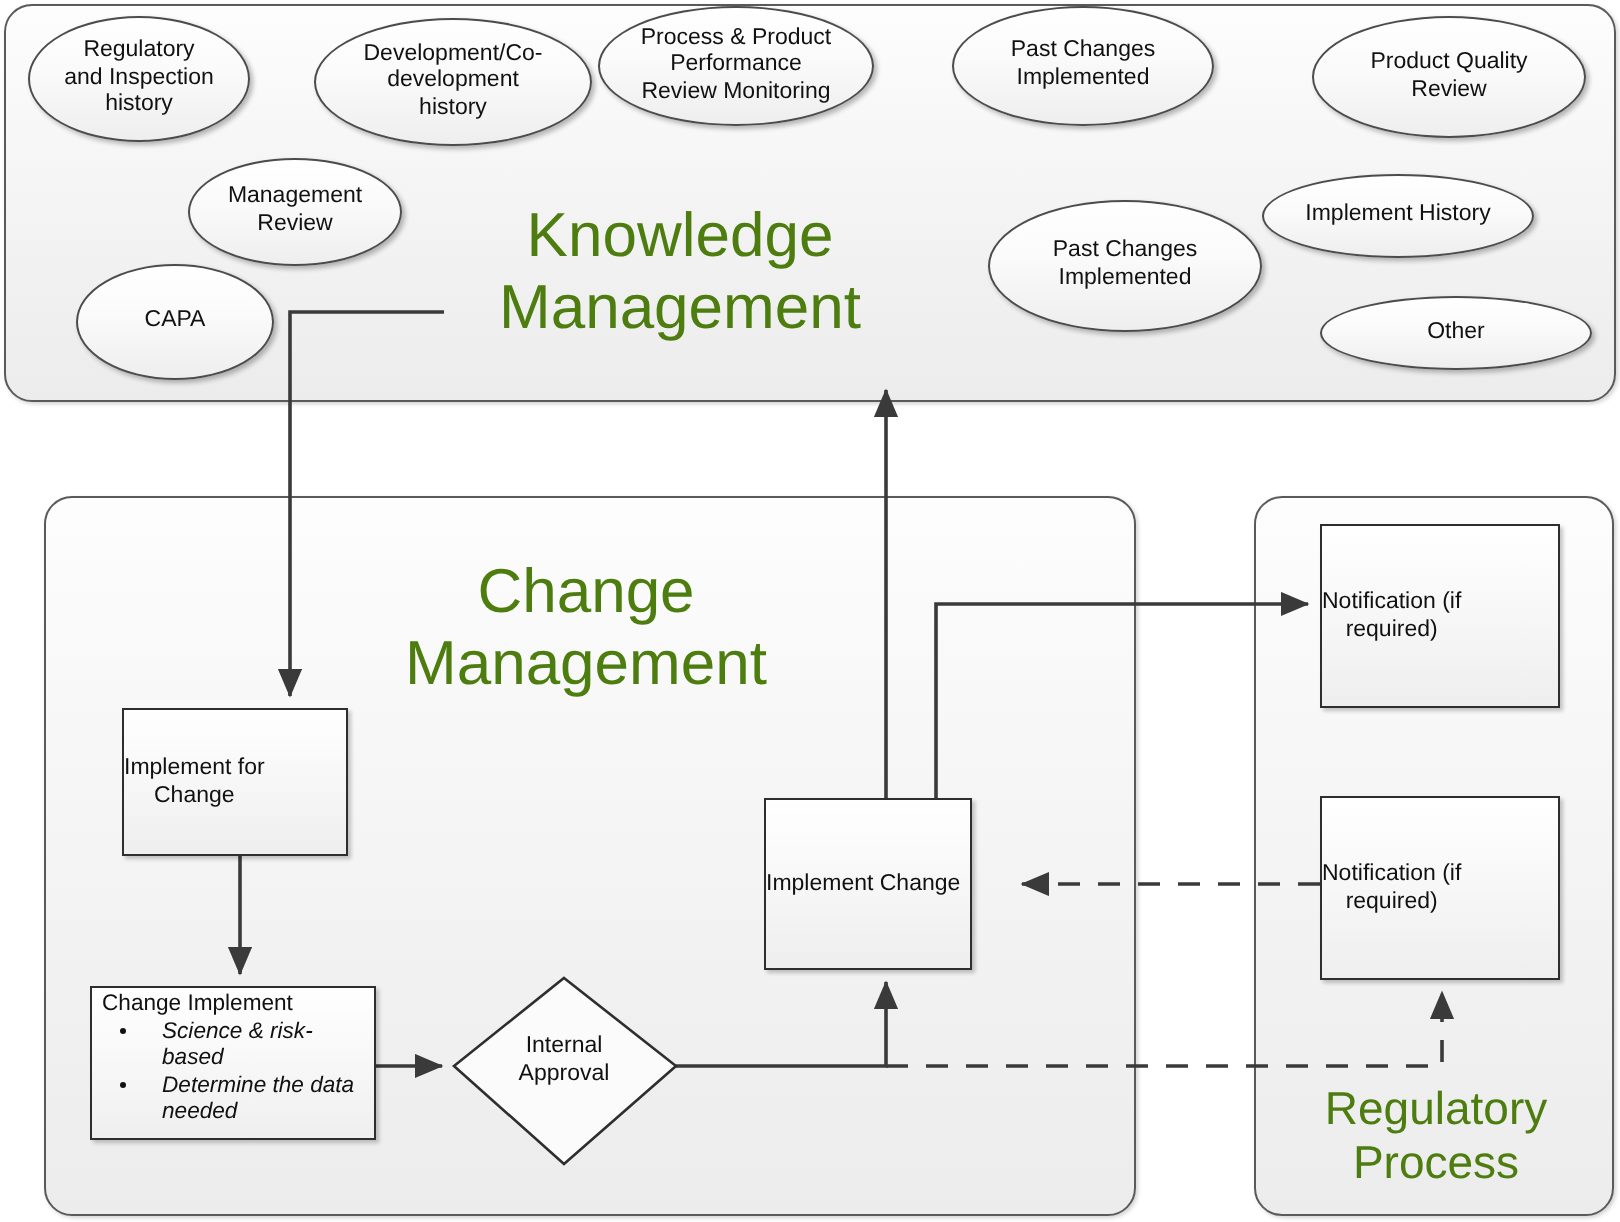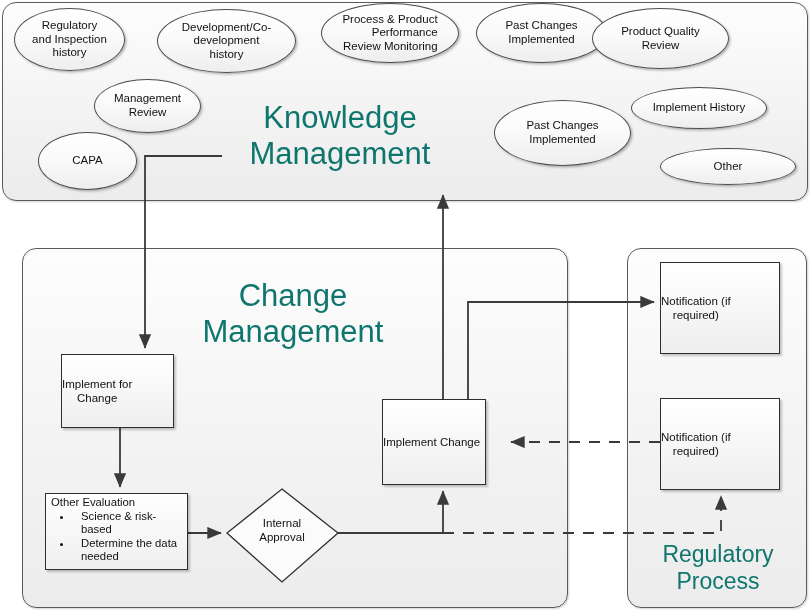--- a/index.html
+++ b/index.html
@@ -7,21 +7,21 @@
   #canvas{position:relative;width:810px;height:611px;overflow:hidden;background:#fff;}
   #svg-layer{position:absolute;left:0;top:0;width:810px;height:611px;}
 
   .panel{position:absolute;box-sizing:border-box;border:1.2px solid #5a5a5a;border-radius:14px;
          background:linear-gradient(180deg,#fdfdfd 0%,#f3f3f3 55%,#ececec 100%);
          box-shadow:1px 1px 2px rgba(0,0,0,.18);}
   #km-panel{left:2px;top:2px;width:806px;height:199px;}
   #cm-panel{left:22px;top:248px;width:546px;height:360px;}
   #rp-panel{left:627px;top:248px;width:180px;height:360px;}
 
-  .panel-title{position:absolute;text-align:center;font-size:31px;line-height:36px;color:#0f766e;
+  .panel-title{position:absolute;text-align:center;font-size:31px;line-height:36px;color:#4d7c0f;
                font-family:"Liberation Sans","DejaVu Sans",sans-serif;white-space:pre-line;}
   #km-title{left:215px;top:100px;width:250px;}
   #cm-title{left:165px;top:278px;width:256px;}
   #rp-title{left:640px;top:541px;width:156px;font-size:23px;line-height:27px;}
 
   .ellipse{position:absolute;box-sizing:border-box;border:1.1px solid #4c4c4c;border-radius:50%;
            background:linear-gradient(180deg,#ffffff 0%,#fafafa 45%,#eeeeee 100%);
            display:flex;align-items:center;justify-content:center;text-align:center;
            font-size:11.5px;line-height:13.6px;color:#111;
            box-shadow:1.5px 1.5px 2.5px rgba(0,0,0,.28);padding:0 6px;white-space:pre-line;}
@@ -36,21 +36,21 @@
   #implement-box{left:382px;top:399px;width:104px;height:86px;}
   #notif-top-box{left:660px;top:262px;width:120px;height:92px;}
   #notif-bottom-box{left:660px;top:398px;width:120px;height:92px;}
 
   #eval-box{position:absolute;left:45px;top:493px;width:143px;height:77px;box-sizing:border-box;
             border:1.2px solid #2e2e2e;background:linear-gradient(180deg,#fff 0%,#f6f6f6 60%,#efefef 100%);
             box-shadow:1.5px 1.5px 2px rgba(0,0,0,.22);padding:2px 3px 2px 5px;
             font-size:11.3px;line-height:13.6px;color:#111;}
   #eval-box .eval-head{margin:0 0 0 0;}
   #eval-box ul{margin:0;padding-left:22px;list-style:disc;}
-  #eval-box li{margin:0;padding-left:8px;}
+  #eval-box li{margin:0;padding-left:8px;font-style:italic;}
   #approval-label{position:absolute;left:232px;top:516px;width:100px;text-align:center;
                   font-size:11.5px;line-height:14px;color:#111;white-space:pre-line;}
 </style>
 </head>
 <body>
 
 <div id="canvas">
 
   <div class="panel" id="km-panel"></div>
   <div class="panel" id="cm-panel"></div>
@@ -88,30 +88,30 @@
   <div class="ellipse" style="left:14px;top:8px;width:111px;height:63px;">
     <span>Regulatory
 and Inspection
 history</span>
   </div>
   <div class="ellipse" style="left:157px;top:9px;width:139px;height:64px;">
     <span>Development/Co-
 development
 history</span>
   </div>
-  <div class="ellipse" style="left:321px;top:3px;width:138px;height:60px;text-align:right;">
+  <div class="ellipse" style="left:299px;top:3px;width:138px;height:60px;">
     <span>Process &amp; Product
 Performance
 Review Monitoring</span>
   </div>
   <div class="ellipse" style="left:476px;top:3px;width:131px;height:60px;">
     <span>Past Changes
 Implemented</span>
   </div>
-  <div class="ellipse" style="left:592px;top:8px;width:137px;height:61px;text-align:center;">
+  <div class="ellipse" style="left:656px;top:8px;width:137px;height:61px;text-align:center;">
     <span>Product Quality
 Review</span>
   </div>
   <div class="ellipse" style="left:94px;top:79px;width:107px;height:54px;">
     <span>Management
 Review</span>
   </div>
   <div class="ellipse" style="left:631px;top:87px;width:136px;height:42px;">
     <span>Implement History</span>
   </div>
@@ -128,21 +128,21 @@
 
   <div class="panel-title" id="cm-title">Change
 Management</div>
 
   <div class="procbox" id="stimulus-box">
     <span>Implement for
 Change</span>
   </div>
 
   <div id="eval-box">
-    <div class="eval-head">Other Evaluation</div>
+    <div class="eval-head">Change Implement</div>
     <ul>
       <li>Science &amp; risk-based</li>
       <li>Determine the data needed</li>
     </ul>
   </div>
 
   <div id="approval-label">Internal
 Approval</div>
 
   <div class="procbox" id="implement-box">

